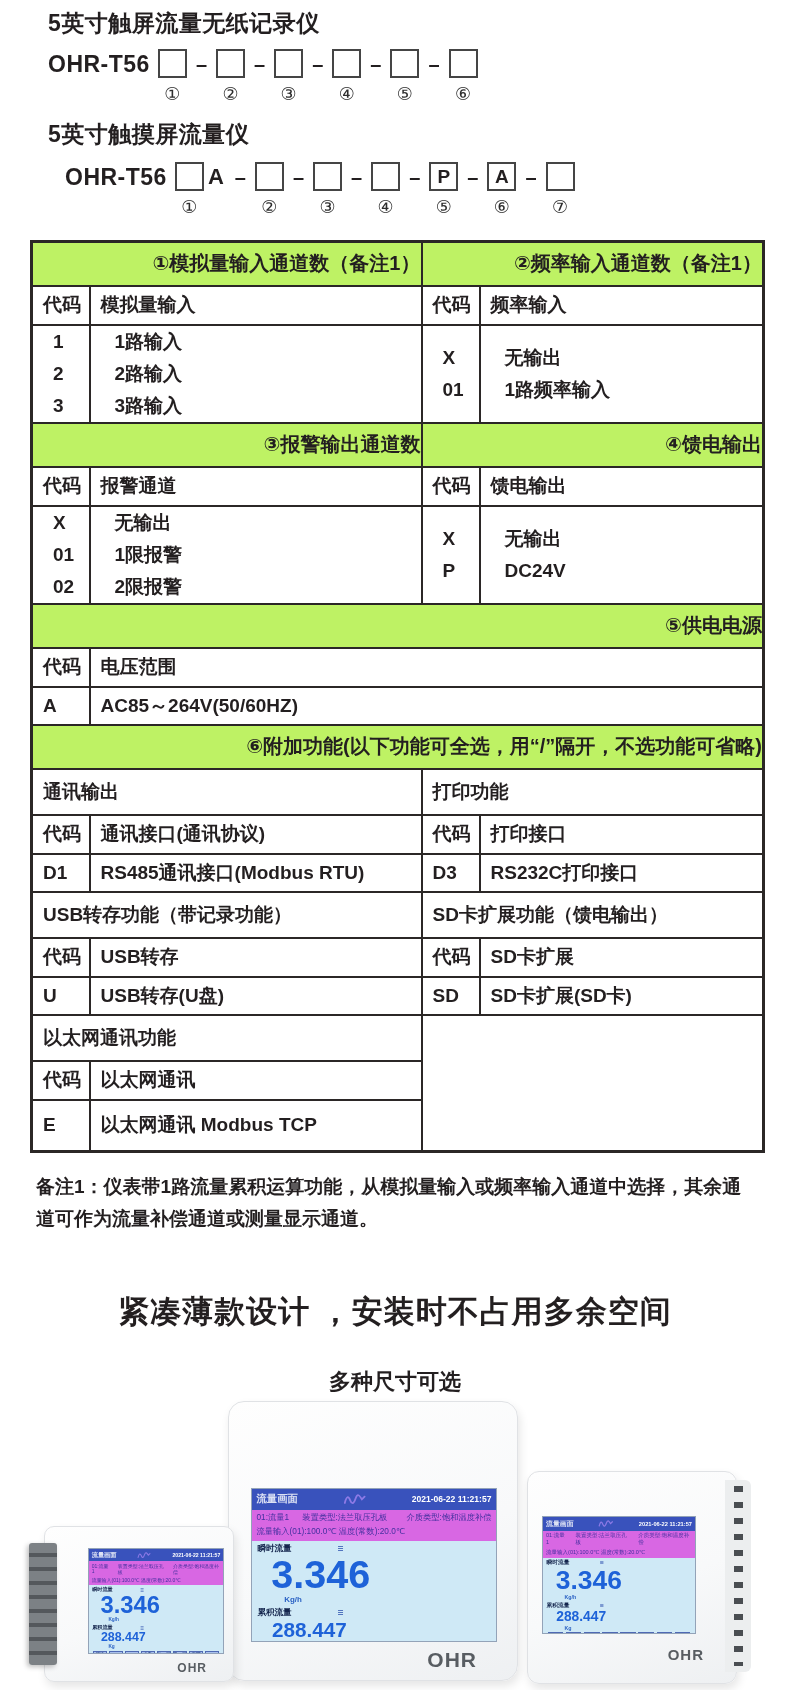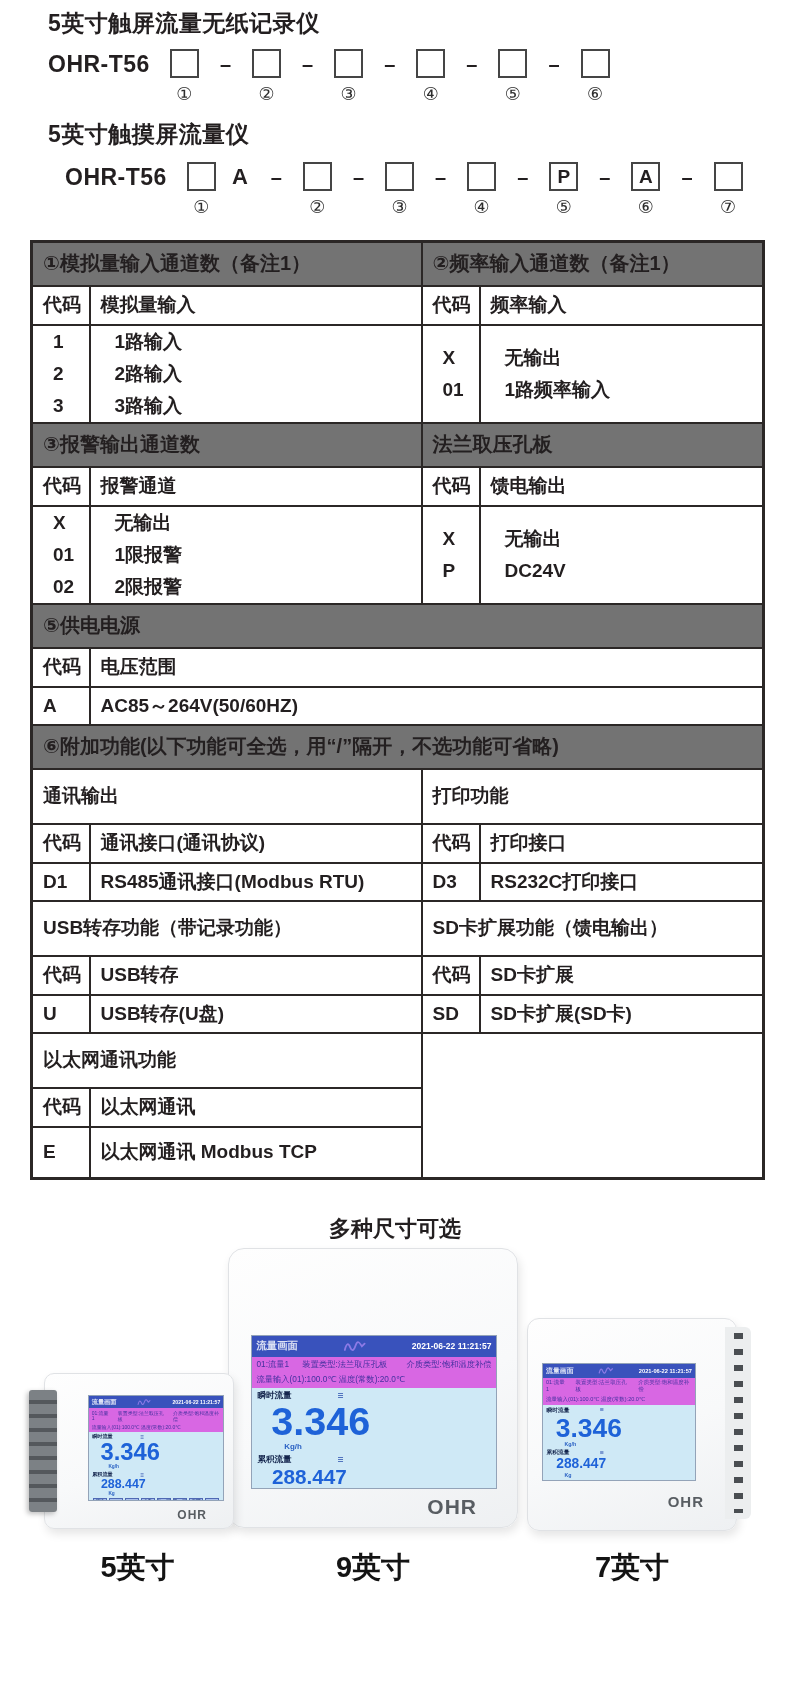--- a/index.html
+++ b/index.html
@@ -6,21 +6,21 @@
   body { background:#fff; }
   .page {
     position:relative; width:790px; height:1690px; overflow:hidden;
     background:#fff; color:#231f20;
     font-family:"Liberation Sans","DejaVu Sans",sans-serif;
   }
 
   
   .top { padding:8px 0 0 48px; }
   .prod-title { font-size:23px; font-weight:700; letter-spacing:0.5px; }
-  .model-row { display:flex; align-items:flex-start; margin-top:10px;gap:12px; }
+  .model-row { display:flex; align-items:flex-start; margin-top:10px; }
   .model-row.second { margin-left:17px; margin-top:12px; }
   .model-prefix { font-size:23px; font-weight:700; line-height:30px; margin-right:8px; letter-spacing:0.5px; }
   .munit { display:flex; flex-direction:column; align-items:center; gap:7px; }
   .mbox {
     width:29px; height:29px; border:2px solid #454545; background:#fff;
     text-align:center; font-weight:700; font-size:19px; line-height:25px; display:block;
   }
   .mpos { font-size:18px; line-height:18px; color:#2d2d2d; }
   .mdash { margin:4px 9px 0; font-weight:700; font-size:20px; line-height:22px; }
   .mletter { font-size:22px; font-weight:700; line-height:29px; margin:0 2px 0 4px; }
@@ -30,23 +30,23 @@
   table.spec {
     width:732px; margin:24px 0 0 30px; border-collapse:collapse;
     border:3px solid #2b2726; table-layout:fixed;
   }
   table.spec td {
     border:2px solid #2b2726; font-size:19px; font-weight:700;
     padding:0 0 0 10px; vertical-align:middle; color:#231f20;
   }
   td.code { padding-left:10px; }
   td.desc { padding-left:14px; }
-  tr.sec td { background:#737373; height:44px; font-size:20px; padding-left:10px; }
+  tr.sec td { background:#bef264; height:44px; font-size:20px; padding-left:10px;text-align:right; }
   tr.sub td { height:39px; }
-  tr.hdr2 td { height:55px; }
+  tr.hdr2 td { height:46px; }
   tr.one td { height:38px; }
   tr.one-tall td { height:52px; }
   td.blk { vertical-align:top; padding:0; }
   td.blk .line { height:32px; line-height:32px; padding-left:10px; }
   td.blk .line.desc { padding-left:14px; }
   td.empty { background:#fff; }
 
   
   .notes { margin:18px 34px 0 36px; font-size:19px; font-weight:700; line-height:1.68; }
 
@@ -244,21 +244,21 @@
         <div class="line">01</div>
       </td>
       <td class="blk">
         <div class="line desc">无输出</div>
         <div class="line desc">1路频率输入</div>
       </td>
     </tr>
 
     <tr class="sec">
       <td colspan="2">③报警输出通道数</td>
-      <td colspan="2">法兰取压孔板</td>
+      <td colspan="2">④馈电输出</td>
     </tr>
     <tr class="sub">
       <td class="code">代码</td>
       <td class="desc">报警通道</td>
       <td class="code">代码</td>
       <td class="desc">馈电输出</td>
     </tr>
     <tr>
       <td class="blk">
         <div class="line">X</div>
@@ -338,22 +338,24 @@
       <td class="desc">以太网通讯</td>
     </tr>
     <tr class="one-tall">
       <td class="code">E</td>
       <td class="desc">以太网通讯 Modbus TCP</td>
     </tr>
   </tbody>
     </table>
 
   <div class="notes">
+    <div>备注1：仪表带1路流量累积运算功能，从模拟量输入或频率输入通道中选择，其余通道可作为流量补偿通道或测量显示通道。</div>
   </div>
 
+  <div class="banner">紧凑薄款设计 ，安装时不占用多余空间</div>
   <div class="subtitle">多种尺寸可选</div>
 
   <div class="devices">
 
     <div class="device device-9">
       <div class="screen">
         <div class="scr-header">
           <span class="scr-title">流量画面</span>
           <span class="scr-logo">
               <svg viewBox="0 0 26 12">

